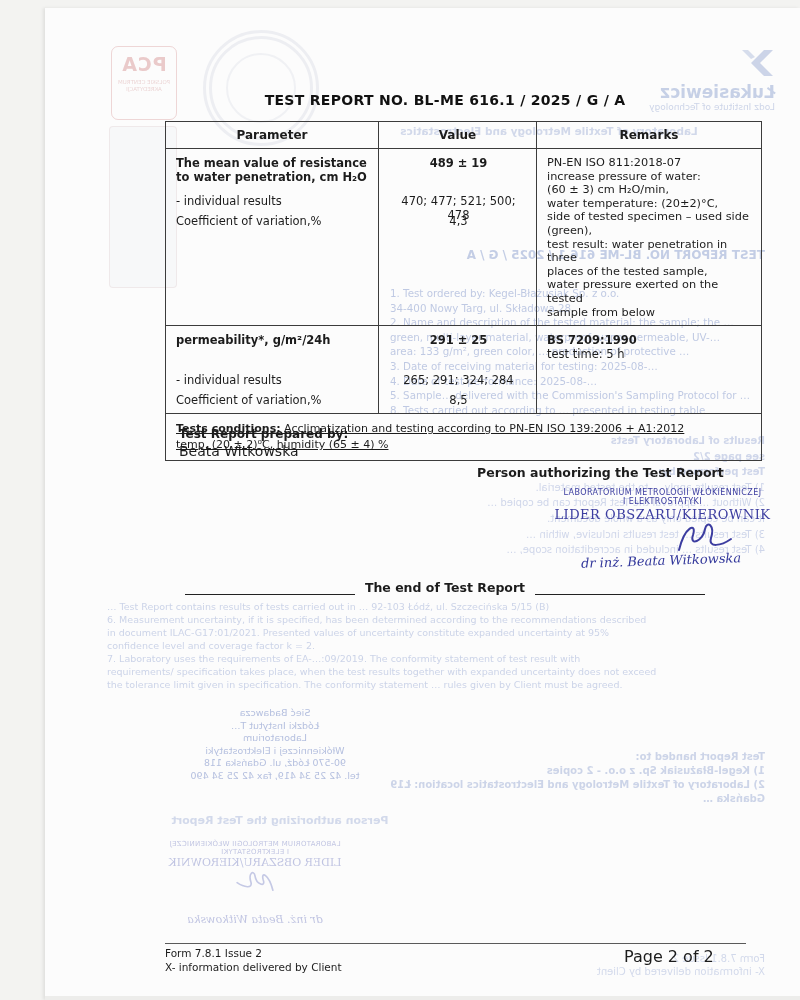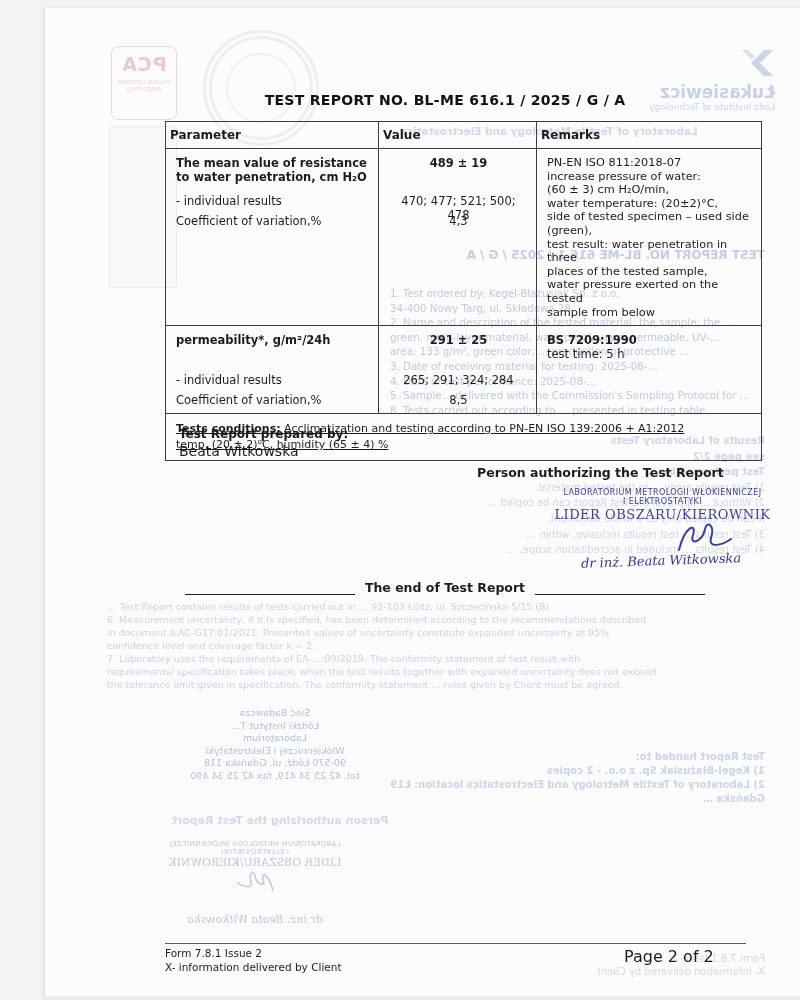--- a/index.html
+++ b/index.html
@@ -10,21 +10,21 @@
   .abs{position:absolute;}
   .b{font-weight:bold;}
   .mirror{transform:scaleX(-1);}
 
   
   .title{left:120px;top:84px;width:560px;text-align:center;font-size:14px;font-weight:bold;
          letter-spacing:.3px;color:#111;}
   .rpt-table{left:120px;top:113px;width:595px;border:1.5px solid #3c3c3c;font-size:11.5px;}
   .t-row{display:flex;}
   .t-head{border-bottom:1.5px solid #3c3c3c;}
-  .t-head .c{padding:6px 4px;text-align:left;font-weight:bold;font-size:12px;}
+  .t-head .c{padding:6px 4px;text-align:center;font-weight:bold;font-size:12px;}
   .c{box-sizing:border-box;}
   .c1{width:212px;}
   .c2{width:158px;border-left:1.5px solid #3c3c3c;}
   .c3{flex:1;border-left:1.5px solid #3c3c3c;}
   .r1{border-bottom:1.5px solid #3c3c3c;min-height:137px;}
   .r2{border-bottom:1.5px solid #3c3c3c;min-height:83px;}
   .r1 .c,.r2 .c{padding:7px 8px 6px 10px;}
   .r1 .blk1{height:38px;}
   .r1 .blk2{height:20px;}
   .r2 .blk1{height:40px;}

